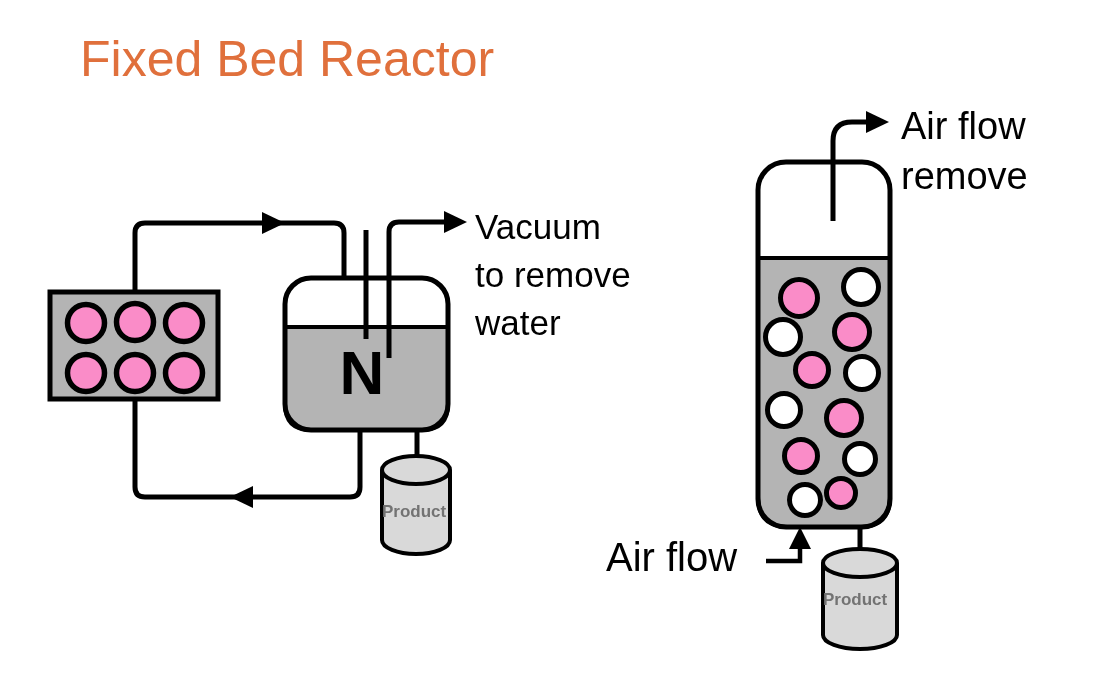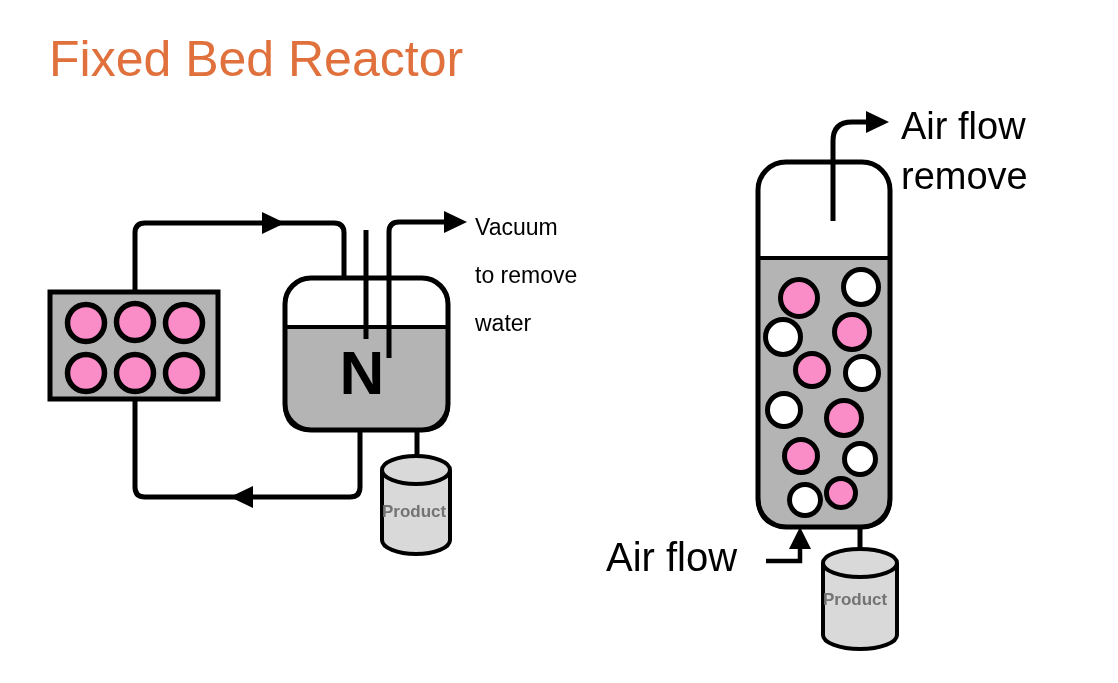--- a/index.html
+++ b/index.html
@@ -13,29 +13,29 @@
   .arrowhead{fill:#000;stroke:none;}
   .vessel-fill{fill:#ffffff;stroke:none;}
   .liquid{stroke:#000;stroke-width:4;}
   .outline{fill:none;stroke:#000;stroke-width:5;}
   .bed-box{stroke:#000;stroke-width:5;}
   .bed-circle{stroke:#000;stroke-width:5.5;}
   .bubble{stroke:#000;stroke-width:5;}
   .cylinder{stroke:#000;stroke-width:4;}
   .label{position:absolute;color:#000;white-space:pre-line;line-height:1.15;}
   .title{position:absolute;font-size:50px;letter-spacing:0px;white-space:nowrap;}
-  #vacuum-label{left:475px;top:203px;font-size:23px;line-height:48px;}
+  #vacuum-label{left:475px;top:203px;font-size:35px;line-height:48px;}
   #n-label{left:326px;top:338px;width:72px;height:70px;line-height:70px;text-align:center;
            font-size:62px;font-weight:700;}
   #airflow-out-label{left:901px;top:101px;font-size:38px;line-height:50px;}
   #airflow-in-label{left:606px;top:534px;font-size:40px;}
   .product-label{position:absolute;font-weight:700;font-size:17px;text-align:left;color:#737373;}
   #product-label-left{left:382px;top:502px;width:68px;}
   #product-label-right{left:823px;top:590px;width:74px;}
-  #title-left{left:49px;top:30px;}
+  #title-left{left:80px;top:30px;}
   #title-right{left:527px;top:31px;}
 </style>
 </head>
 <body>
 
 <div id="stage">
 
   <svg id="diagram-svg" width="1118" height="683" viewBox="0 0 1118 683">
 
     <g>

